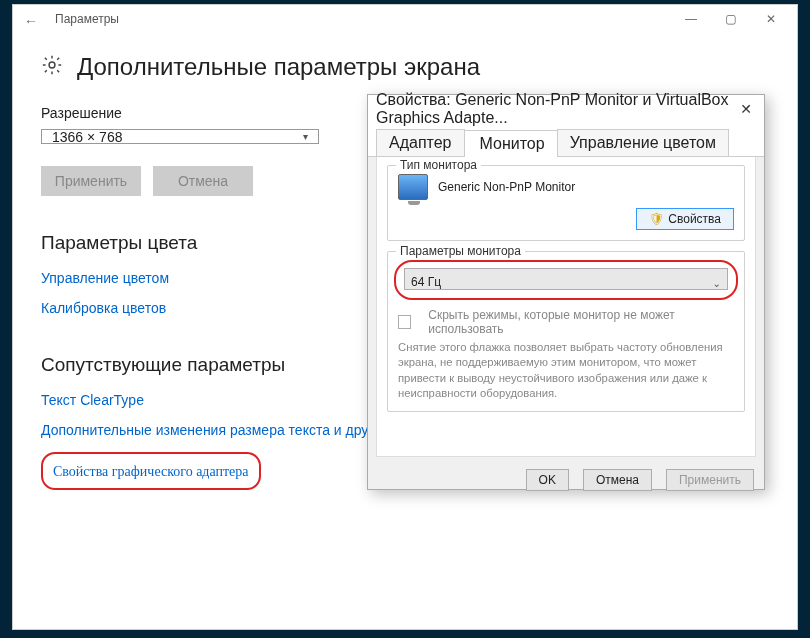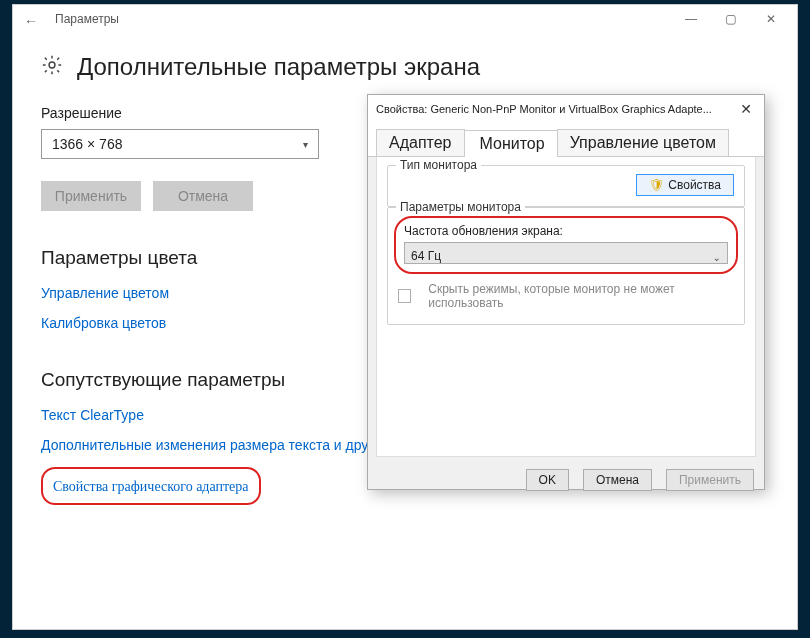--- a/index.html
+++ b/index.html
@@ -54,21 +54,21 @@
     font-size: 24px;
     font-weight: 300;
     color: #222;
   }
   .label {
     font-size: 14px;
     color: #222;
     margin-bottom: 8px;
   }
   .reso-select {
-    width: 278px; height: 30px;
+    width: 278px; height: 15px;
     border: 1px solid #999;
     display: flex; align-items: center;
     padding: 0 10px;
     font-size: 14px;
     color: #222;
     justify-content: space-between;
     margin-bottom: 22px;
   }
   .btn-row { display: flex; gap: 12px; margin-bottom: 36px; }
   .flat-btn {
@@ -112,21 +112,21 @@
     box-shadow: 4px 4px 14px rgba(0,0,0,0.25);
     font-size: 12px;
     color: #222;
   }
   .dlg-title {
     height: 28px;
     display: flex; align-items: center;
     padding: 0 8px;
     background: #fff;
   }
-  .dlg-title .t { flex: 1; font-size: 11px; }
+  .dlg-title .t { flex: 1; font-size: 16px; }
   .dlg-title .close {
     width: 20px; text-align: center; font-size: 14px; color: #333;
   }
   .tabstrip {
     display: flex;
     padding: 6px 8px 0 8px;
     border-bottom: 1px solid #ccc;
     background: #fff;
     gap: 0;
   }
@@ -150,20 +150,21 @@
     padding: 8px 10px;
     border: 1px solid #ddd;
     border-top: none;
     height: 300px;
   }
   .group {
     border: 1px solid #d0d0d0;
     border-radius: 2px;
     padding: 8px 10px 10px 10px;
     position: relative;
+    margin-bottom: 10px;
   }
   .group-title {
     position: absolute;
     top: -8px; left: 8px;
     background: #fff;
     padding: 0 4px;
     font-size: 12px;
     color: #333;
   }
   .mon-row { display:flex; align-items:center; gap:10px; margin-bottom:8px;}
@@ -268,43 +269,47 @@
   </div>
   <div class="tabstrip">
     <div class="tab">Адаптер</div>
     <div class="tab active">Монитор</div>
     <div class="tab">Управление цветом</div>
   </div>
   <div class="dlg-body">
 
     <div class="group">
       <div class="group-title">Тип монитора</div>
+      <div class="mon-row">
+        <div class="mon-icon"></div>
+        <div>Generic Non-PnP Monitor</div>
+      </div>
       <div style="text-align:right">
         <span class="win-button primary">
           <span class="shield">🛡</span>
           <span>Свойства</span>
         </span>
       </div>
     </div>
 
     <div class="group">
       <div class="group-title">Параметры монитора</div>
 
       <div class="red-ring">
-        <div style="margin-bottom:4px">Частота обновления экрана:</div>
         <div class="combo">
           <span>64 Гц</span>
           <span class="chev">⌄</span>
         </div>
       </div>
 
       <div class="chk-row">
         <span class="chk"></span>
         <span>Скрыть режимы, которые монитор не может использовать</span>
       </div>
+      <div class="hint">Снятие этого флажка позволяет выбрать частоту обновления экрана, не поддерживаемую этим монитором, что может привести к выводу неустойчивого изображения или даже к неисправности оборудования.</div>
     </div>
   </div>
   <div class="dlg-footer">
     <span class="win-button">OK</span>
     <span class="win-button">Отмена</span>
     <span class="win-button" style="color:#999">Применить</span>
   </div>
 </div>
 
 </body></html>

